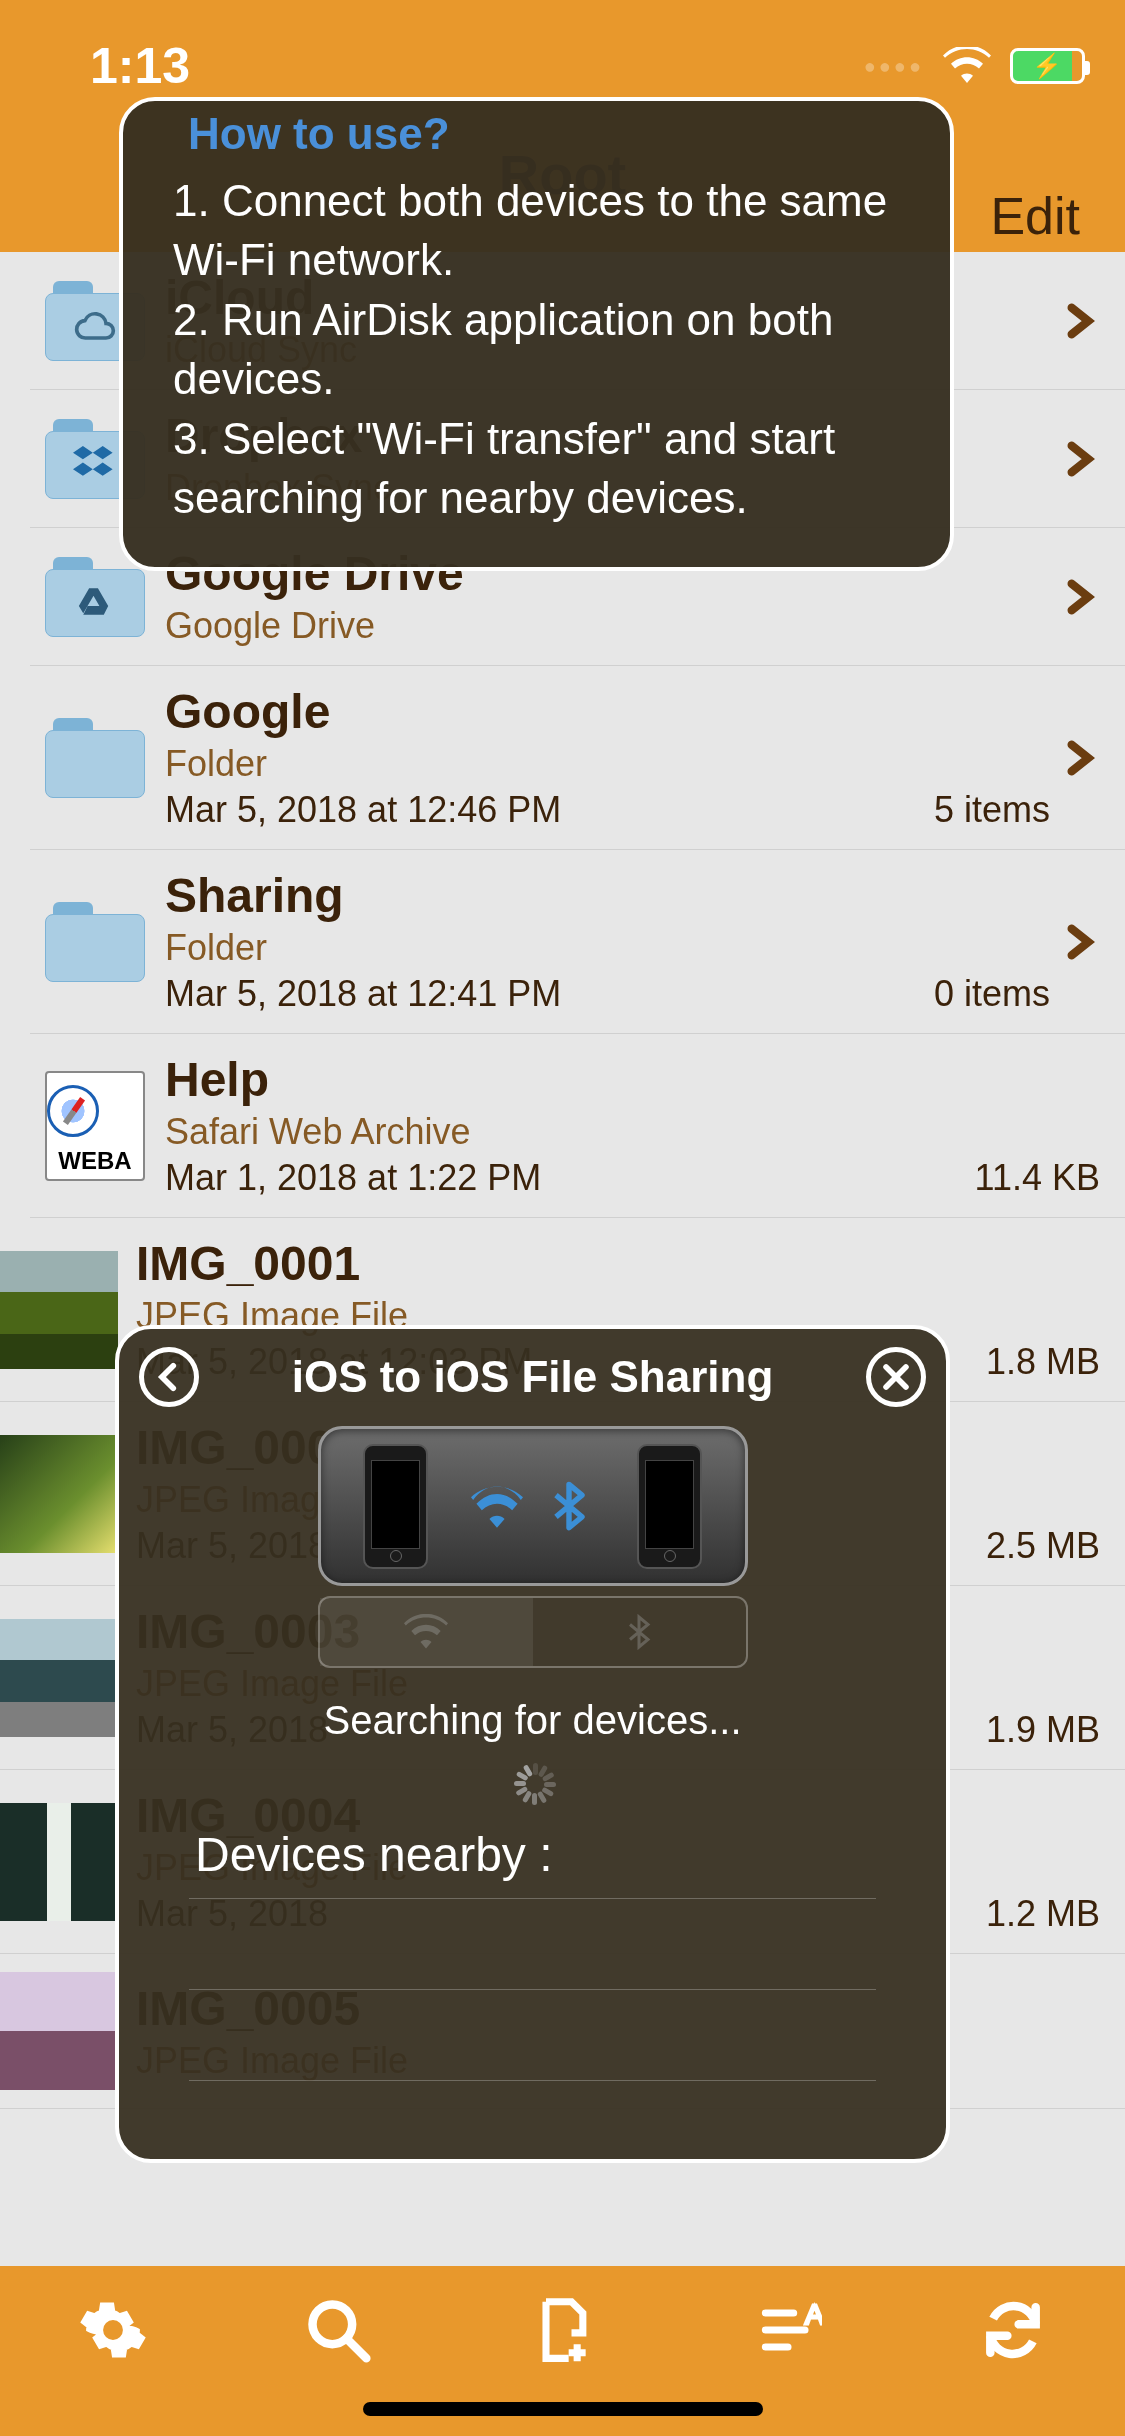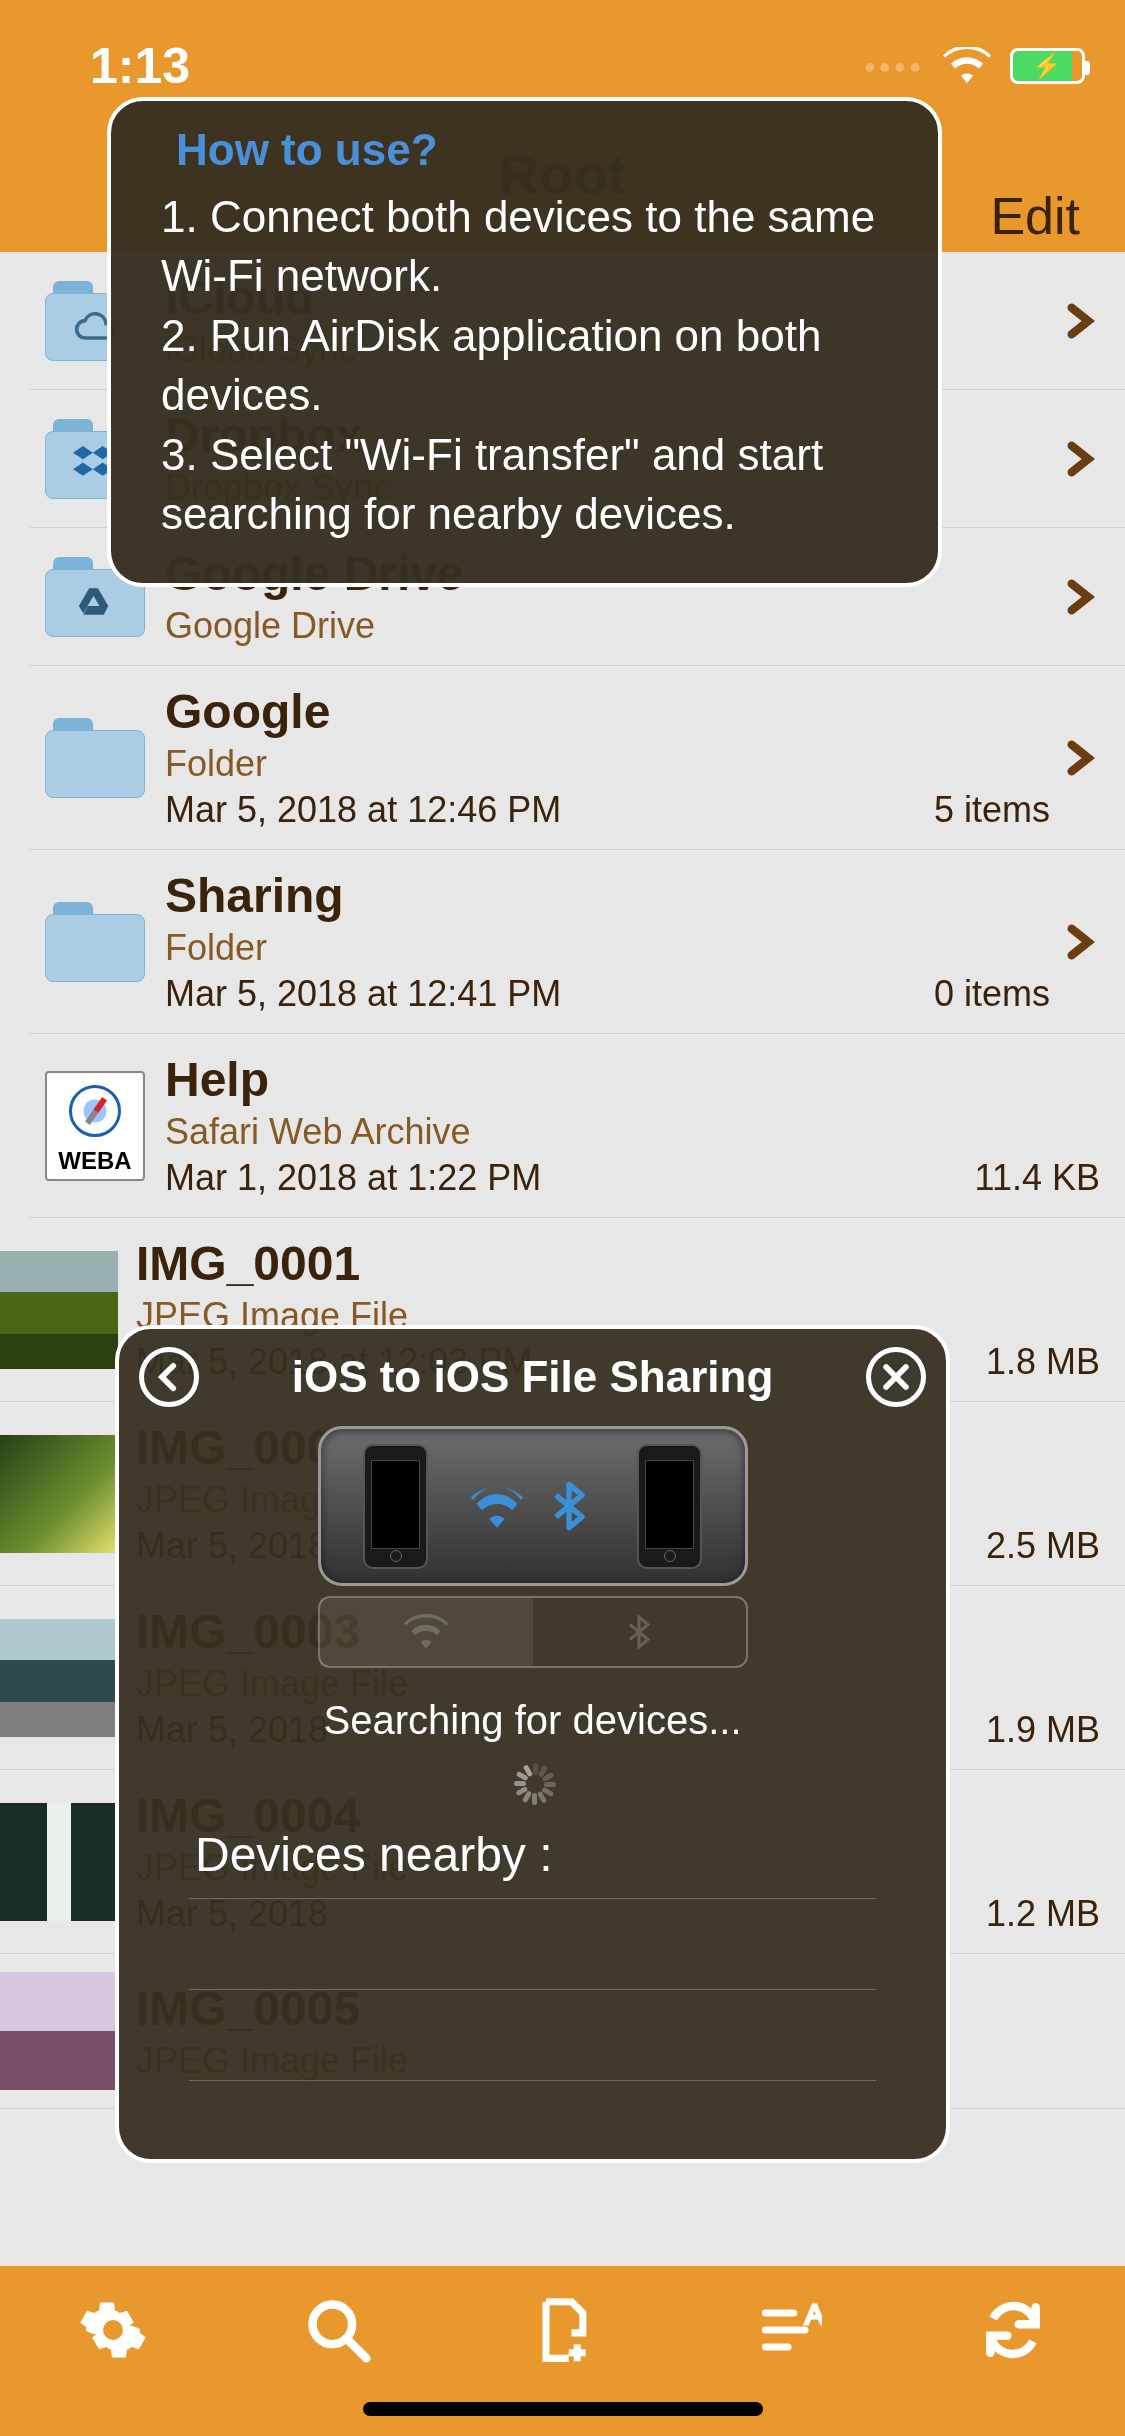--- a/index.html
+++ b/index.html
@@ -32,34 +32,34 @@
 .bottom-bar { position:absolute; left:0; right:0; bottom:0; height:170px; background:#E8982C; display:flex; align-items:flex-start; justify-content:space-around; padding-top:30px;}
 .bottom-bar svg { width:68px; height:68px; fill:#fff; stroke:#fff;}
 .home-indicator { position:absolute; bottom:20px; left:50%; transform:translateX(-50%); width:400px; height:14px; background:#000; border-radius:20px;}
 
 
 .folder-icon { width:100px; height:80px; position:relative;}
 .folder-icon .tab { position:absolute; top:0; left:8px; width:40px; height:18px; background:#7DB3D6; border-radius:6px 6px 0 0;}
 .folder-icon .body { position:absolute; top:12px; left:0; right:0; bottom:0; background:#AACDE3; border-radius:8px; border:1px solid #7DB3D6; display:flex; align-items:center; justify-content:center;}
 .folder-icon .body svg { width:48px; height:44px; }
 
-.webarchive { width:100px; height:110px; background:#fff; border:2px solid #888; border-radius:4px; position:relative; display:flex; flex-direction:column; align-items:center; justify-content:flex-start; padding-top:12px;}
+.webarchive { width:100px; height:110px; background:#fff; border:2px solid #888; border-radius:4px; position:relative; display:flex; flex-direction:column; justify-content:flex-start; padding-top:12px;}
 .webarchive .compass { width:52px; height:52px; border:3px solid #1a5fb4; border-radius:50%; background: radial-gradient(circle,#a0c4ff 35%, #fff 36%); position:relative;}
 .webarchive .compass:before{content:""; position:absolute; top:8px; left:21px; width:6px; height:30px; background:linear-gradient(#d22,#d22 50%,#888 50%); transform:rotate(35deg);}
 .webarchive .label { position:absolute; bottom:4px; left:0; right:0; text-align:center; font-size:24px; font-weight:700; color:#000; background:#fff;}
 
 
 .th1{ background: linear-gradient(#9ab0b0 35%, #4a6617 35% 70%, #2c4010 70%);}
 .th2{ background: linear-gradient(135deg,#274018,#6b8f2e 60%,#e8e070); }
 .th3{ background: linear-gradient(#b0c8d0 35%,#2d4a4e 35% 70%,#7e7e7e 70%);}
 .th4{ background: linear-gradient(90deg,#1a2e28 40%,#e9efe9 40% 60%,#1a2e28 60%);}
 .th5{ background: linear-gradient(#d8c7e0 50%,#7a4f68 50%);}
 
 
-.tooltip { position:absolute; left:107px; top:97px; width:835px; background:rgba(54,47,32,0.96); border-radius:36px; border:4px solid #fff; padding: 24px 40px 40px 50px; color:#fff; }
+.tooltip { position:absolute; left:119px; top:97px; width:835px; background:rgba(54,47,32,0.96); border-radius:36px; border:4px solid #fff; padding: 8px 40px 40px 50px; color:#fff; }
 .tooltip-title { color:#4A90D9; font-size:44px; font-weight:600; margin-bottom:12px; margin-left:15px;}
 .tooltip-body { font-size:44px; line-height:1.35; white-space:pre-line;}
 
 
 .modal { position:absolute; left:115px; top:1325px; width:835px; height:838px; background:rgba(54,47,32,0.94); border-radius:36px; border:4px solid #fff; color:#fff; padding-top:12px;}
 .modal-header { display:flex; align-items:center; justify-content:flex-start; padding: 6px 20px 4px 20px;}
 .modal-title { font-size:44px; font-weight:700; flex:1; text-align:center;}
 .circle-btn { width:60px; height:60px; border:5px solid #fff; border-radius:50%; display:flex; align-items:center; justify-content:center; flex-shrink:0;}
 .circle-btn svg { width:34px; height:34px; fill:#fff; stroke:#fff;}
 .device-panel { width:430px; height:160px; margin: 15px auto 10px; background: linear-gradient(#6d6d6d,#313131); border-radius:24px; border:3px solid #999; display:flex; align-items:center; justify-content:space-evenly; box-shadow: inset 0 2px 8px rgba(0,0,0,0.5);}

